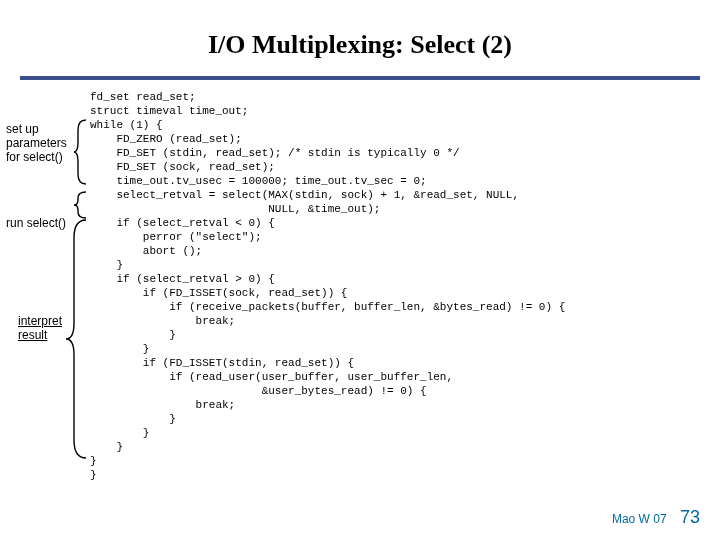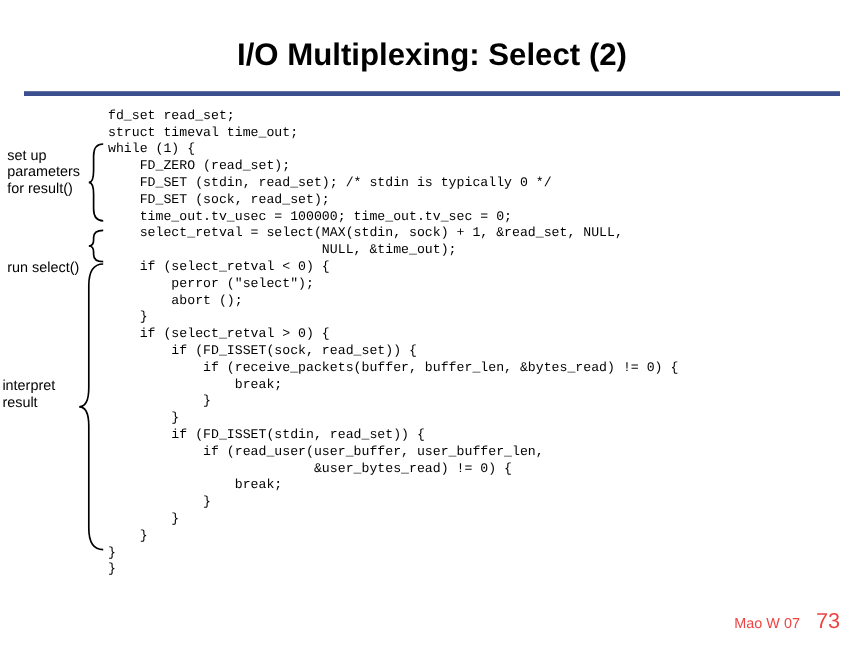--- a/index.html
+++ b/index.html
@@ -14,20 +14,21 @@
   }
   .title {
     position: absolute;
     top: 30px;
     left: 0;
     width: 720px;
     text-align: center;
     font-size: 26px;
     font-weight: bold;
     color: #000;
+    font-family: Liberation Serif, serif;
   }
   .hr-line {
     position: absolute;
     top: 76px;
     left: 20px;
     width: 680px;
     height: 4px;
     background: #3b4f8f;
   }
   .code {
@@ -43,33 +44,33 @@
     font-weight: normal;
   }
   .annotation {
     position: absolute;
     font-size: 12px;
     line-height: 14px;
     color: #000;
   }
   .ann-setup { top: 122px; left: 6px; width: 76px; }
   .ann-run   { top: 216px; left: 6px; width: 80px; }
-  .ann-interp{ top: 314px; left: 2px; width: 70px; }
+  .ann-interp{ top: 314px; left: 18px; width: 70px; text-decoration: underline; }
   .brace {
     position: absolute;
     stroke: #000;
     fill: none;
     stroke-width: 1.4;
   }
   .footer {
     position: absolute;
     bottom: 12px;
     right: 20px;
     font-size: 12px;
-    color: #ef4444;
+    color: #0369a1;
     margin-top: 24px;
   }
   .footer .page {
     font-size: 18px;
     font-weight: normal;
     margin-left: 10px;
     vertical-align: baseline;
   }
 </style>
 </head>
@@ -102,21 +103,21 @@
                           &amp;user_bytes_read) != 0) {
                 break;
             }
         }
     }
 }
 }</div>
 
 <div class="annotation ann-setup">set up
 parameters
-for result()</div>
+for select()</div>
 <div class="annotation ann-run">run select()</div>
 <div class="annotation ann-interp">interpret
 result</div>
 
 <svg class="brace" style="top:118px; left:72px;" width="20" height="68">
   <path d="M14 2 Q6 2 6 12 L6 24 Q6 34 2 34 Q6 34 6 44 L6 56 Q6 66 14 66"></path>
 </svg>
 
 <svg class="brace" style="top:190px; left:72px;" width="20" height="30">
   <path d="M14 2 Q6 2 6 8 L6 10 Q6 15 2 15 Q6 15 6 20 L6 22 Q6 28 14 28"></path>

